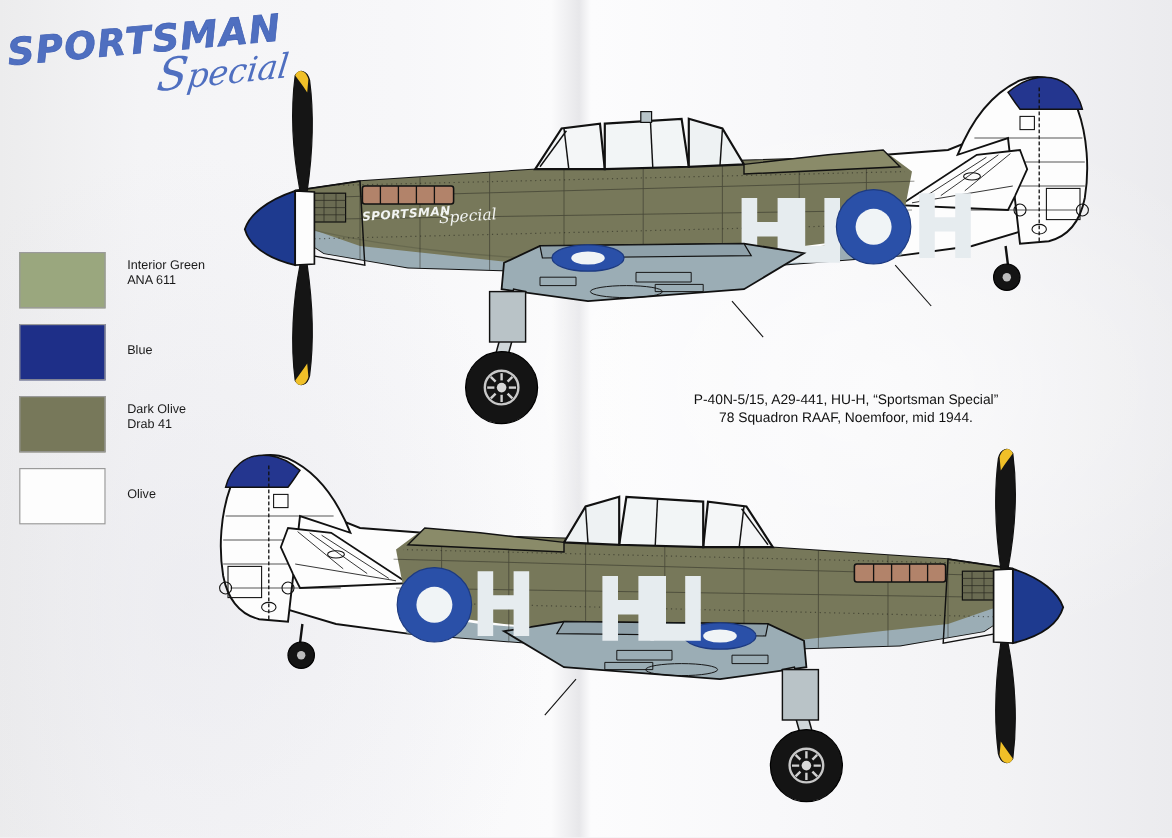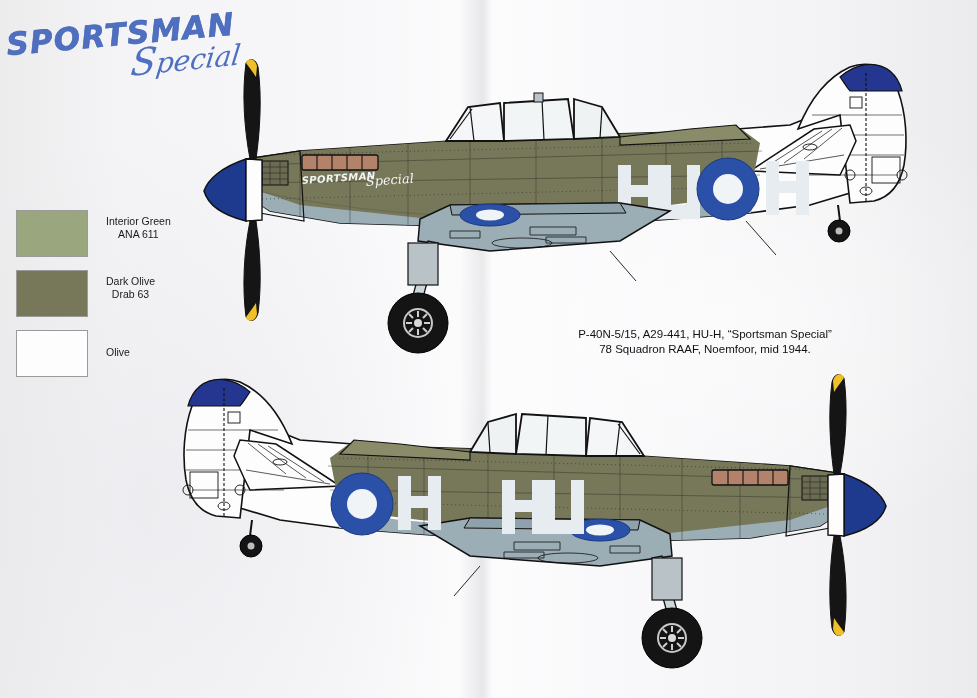--- a/index.html
+++ b/index.html
@@ -40,21 +40,21 @@
   .hdr-script{
     position:absolute;left:131px;top:36px;
     transform:rotate(-6deg) skewX(-13deg);
     font-family:"DejaVu Serif",serif;
     font-style:italic;font-size:28px;
     color:#4f6fc0;
   }
   .hdr-script .cap{font-size:37px;}
   
   #legend{position:absolute;left:16px;top:210px;width:180px;}
-  .sw-row{position:relative;height:60px;text-align:center;}
+  .sw-row{position:relative;height:60px;}
   .sw-chip{
     position:absolute;left:0;top:0;width:70px;height:45px;
     border:1px solid #9a9a9a;
   }
   .sw-lbl{
     position:absolute;left:90px;top:5px;
     font-size:10.5px;line-height:12.5px;color:#1a1a1a;
     white-space:pre-line;
   }
   .sw-row.mid .sw-lbl{top:16px;}
@@ -78,24 +78,28 @@
   <div class="hdr-main" style="color: rgb(79, 111, 192);">SPORTSMAN</div>
   <div class="hdr-script" style="color: rgb(79, 111, 192);"><span class="cap">S</span><span>pecial</span></div>
 </div>
 
 <div id="legend">
   <div class="sw-row">
     <div class="sw-chip" style="background: rgb(154, 167, 126);"></div>
     <div class="sw-lbl">Interior Green
 ANA 611</div>
   </div>
+  <div class="sw-row mid">
+    <div class="sw-chip" style="background: rgb(30, 47, 136);"></div>
+    <div class="sw-lbl">Blue</div>
+  </div>
   <div class="sw-row">
     <div class="sw-chip" style="background: rgb(119, 120, 90);"></div>
     <div class="sw-lbl">Dark Olive
-Drab 63</div>
+Drab 41</div>
   </div>
   <div class="sw-row mid">
     <div class="sw-chip" style="background: rgb(253, 253, 253);"></div>
     <div class="sw-lbl">Olive</div>
   </div>
 </div>
 
 <div id="caption">
   <div>P-40N-5/15, A29-441, HU-H, “Sportsman Special”</div>
   <div>78 Squadron RAAF, Noemfoor, mid 1944.</div>

